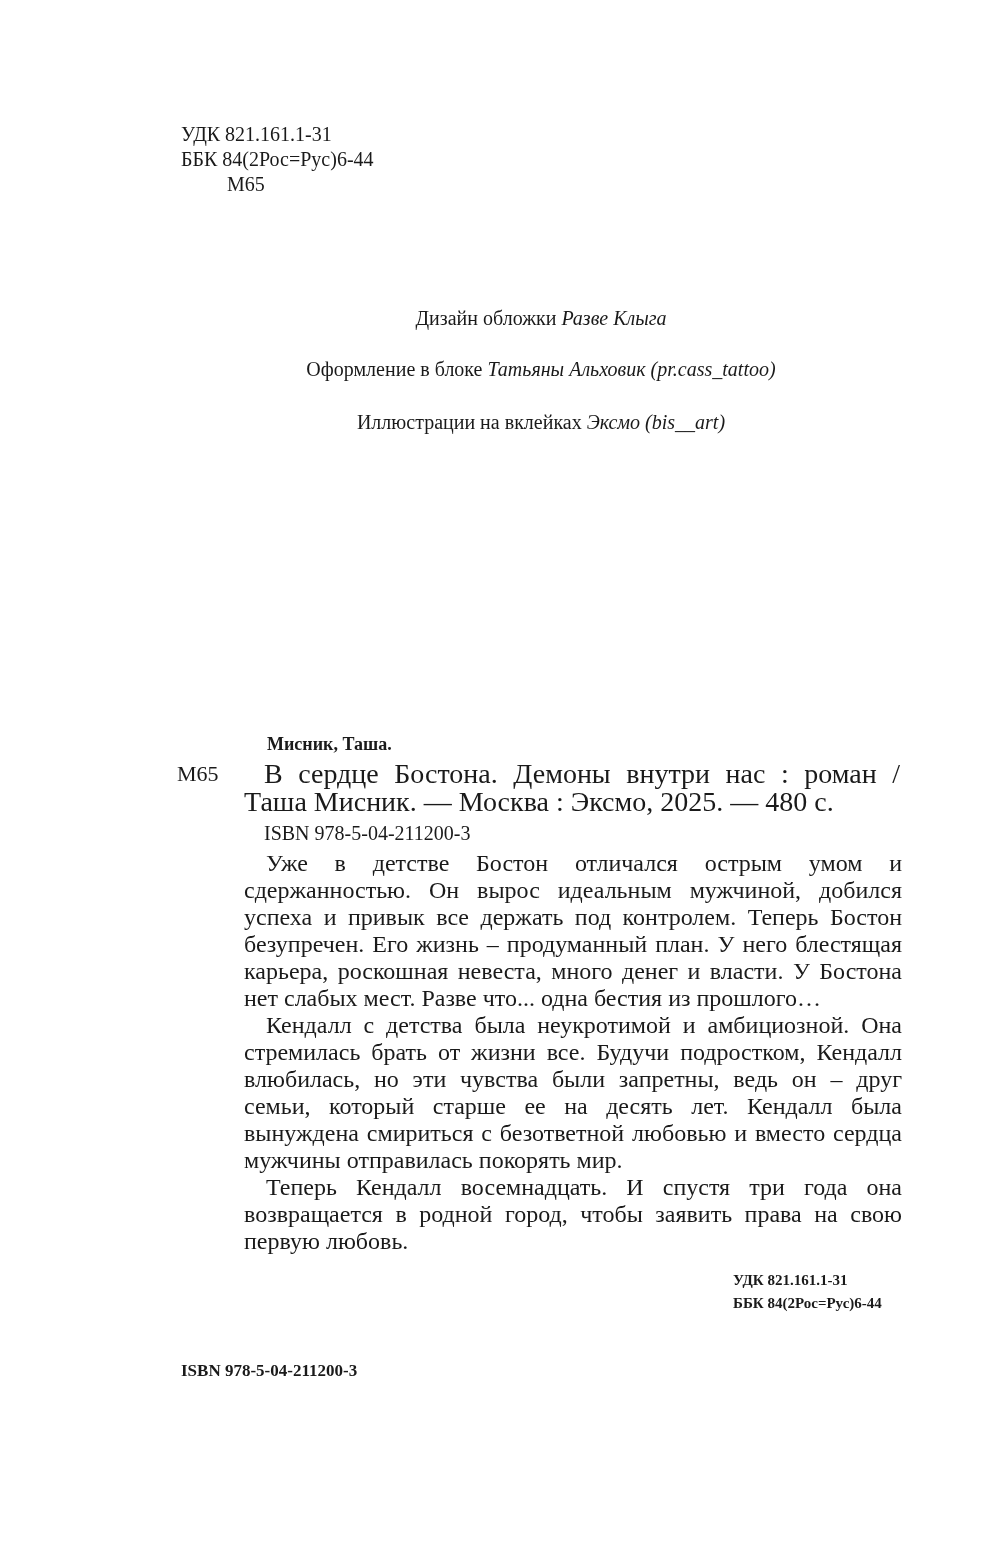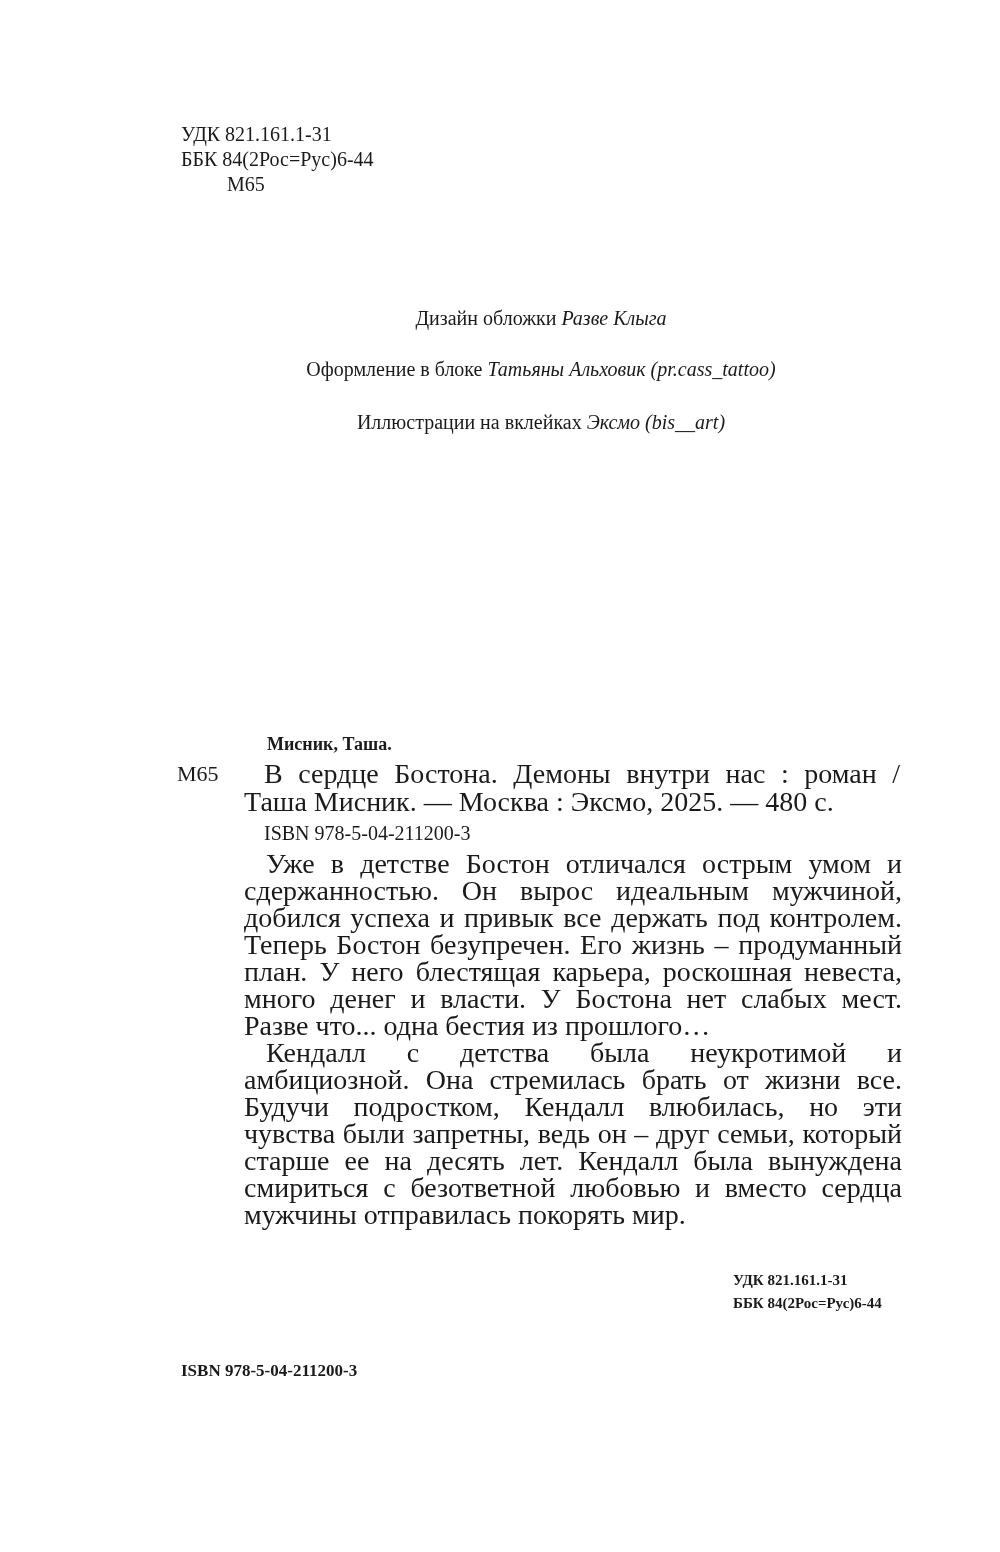--- a/index.html
+++ b/index.html
@@ -16,21 +16,21 @@
     .credits i { font-style: italic; }
     .credit-1 { top: 305px; }
     .credit-2 { top: 356px; }
     .credit-3 { top: 409px; }
 
     .author { left: 244px; top: 730px; font-size: 18px; font-weight: bold; line-height: 28px; margin-left: 23px; }
     .side-code { left: 177px; top: 760px; font-size: 22px; line-height: 28px; }
     .biblio { left: 244px; top: 760px; width: 656px; font-size: 28px; line-height: 28px; text-align: justify; text-indent: 20px; }
     .isbn-line { left: 264px; top: 820px; font-size: 20px; line-height: 26px; }
 
-    .annotation { left: 244px; top: 850px; width: 658px; font-size: 28px; line-height: 27px; }
+    .annotation { left: 244px; top: 850px; width: 658px; font-size: 24px; line-height: 27px; }
     .annotation p { margin: 0; text-indent: 22px; text-align: justify; }
 
     .bottom-codes { left: 733px; top: 1269px; font-size: 15px; line-height: 23px; font-weight: bold; }
     .isbn-bottom { left: 181px; top: 1361px; font-size: 17px; font-weight: bold; }
     .copyrights { left: 508px; top: 1340px; font-size: 15px; line-height: 22px; font-weight: bold; }
   </style>
 </head>
 <body>
 
 <div class="abs top-codes">
@@ -50,20 +50,21 @@
 </div>
 
 <div class="abs author">Мисник, Таша.</div>
 <div class="abs side-code">М65</div>
 <div class="abs biblio">В сердце Бостона. Демоны внутри нас : роман / Таша Мисник. — Москва : Эксмо, 2025. — 480 с.</div>
 <div class="abs isbn-line">ISBN 978-5-04-211200-3</div>
 
 <div class="abs annotation">
   <p>Уже в детстве Бостон отличался острым умом и сдержанностью. Он вырос идеальным мужчиной, добился успеха и привык все держать под контролем. Теперь Бостон безупречен. Его жизнь – продуманный план. У него блестящая карьера, роскошная невеста, много денег и власти. У Бостона нет слабых мест. Разве что... одна бестия из прошлого…</p>
   <p>Кендалл с детства была неукротимой и амбициозной. Она стремилась брать от жизни все. Будучи подростком, Кендалл влюбилась, но эти чувства были запретны, ведь он – друг семьи, который старше ее на десять лет. Кендалл была вынуждена смириться с безответной любовью и вместо сердца мужчины отправилась покорять мир.</p>
+  <p>Теперь Кендалл восемнадцать. И спустя три года она возвращается в родной город, чтобы заявить права на свою первую любовь.</p>
 </div>
 
 <div class="abs bottom-codes">
   <div>УДК 821.161.1-31</div>
   <div>ББК 84(2Рос=Рус)6-44</div>
 </div>
 
 <div class="abs isbn-bottom">ISBN 978-5-04-211200-3</div>
 
 <div class="abs copyrights">

